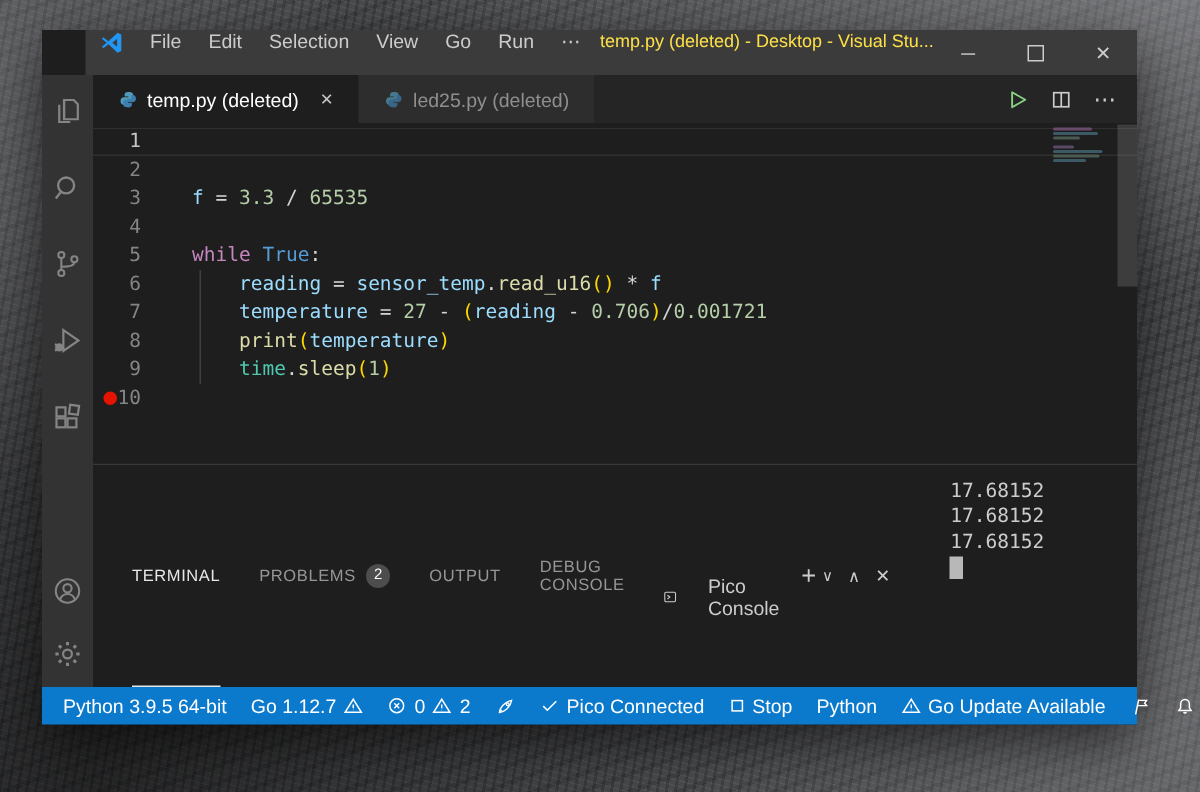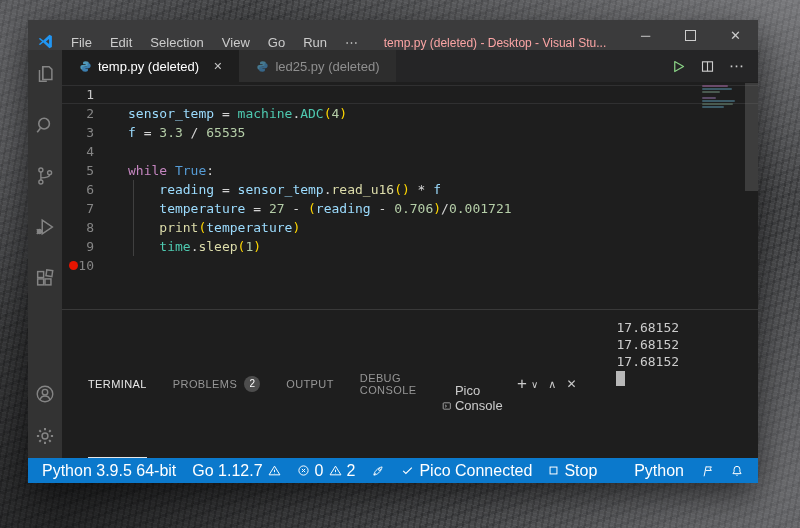--- a/index.html
+++ b/index.html
@@ -17,26 +17,26 @@
       repeating-linear-gradient(15deg, rgba(255,255,255,.05) 0 1px, transparent 1px 4px),
       repeating-linear-gradient(160deg, rgba(0,0,0,.12) 0 3px, transparent 3px 11px),
       #4a4b4d;}
 
   
   .window{position:absolute;left:28px;top:20px;width:730px;height:463px;
           display:flex;flex-direction:column;background:#1E1E1E;
           box-shadow:0 12px 34px rgba(0,0,0,.6);}
 
   
-  .titlebar{flex:0 0 30px;height:30px;background:#3B3B3C;display:flex;align-items:flex-end;
-            color:#CCCCCC;font-size:13px;}
+  .titlebar{flex:0 0 30px;height:30px;background:#3B3B3C;display:flex;align-items:flex-start;
+            color:#CCCCCC;font-size:13px;margin-left:29px;}
   .logo{width:34px;display:flex;justify-content:center;align-items:center;}
   .menu{display:flex;align-items:center;}
   .menu-item{padding:0 9px;cursor:default;}
-  .win-title{flex:1;text-align:center;font-size:12px;color:#fca5a5;white-space:nowrap;
+  .win-title{flex:1;text-align:center;font-size:12px;color:#fde047;white-space:nowrap;
              overflow:hidden;padding:0 4px;}
   .controls{display:flex;height:30px;}
   .ctrl{width:45px;height:30px;display:flex;align-items:center;justify-content:center;color:#CCC;font-size:13px;}
   .max-box{width:9px;height:9px;border:1px solid #CCC;display:inline-block;}
 
   
   .wbody{flex:1;display:flex;min-height:0;}
   .activitybar{flex:0 0 34px;background:#333333;display:flex;flex-direction:column;
                align-items:center;padding-top:12px;gap:27px;}
   .ab-icon{width:24px;height:24px;display:flex;align-items:center;justify-content:center;}
@@ -81,30 +81,30 @@
   .panel{flex:0 0 148px;background:#1E1E1E;border-top:1px solid rgba(128,128,128,.28);
          display:flex;flex-direction:row;}
   .panel-tabs{flex:0 0 32px;display:flex;align-items:stretch;padding-left:26px;gap:26px;
               font-size:11px;color:#969696;letter-spacing:.4px;}
   .ptab{display:flex;align-items:center;gap:7px;box-sizing:border-box;border-bottom:1px solid transparent;}
   .ptab.active{color:#E7E7E7;border-bottom:1px solid #E7E7E7;}
   .badge{width:16px;height:16px;border-radius:50%;background:#4D4D4D;color:#FFF;font-size:10px;
          display:flex;align-items:center;justify-content:center;letter-spacing:0;}
   .panel-actions{margin-left:auto;display:flex;align-items:center;gap:10px;padding-right:14px;
                  color:#CCCCCC;font-size:13px;letter-spacing:0;}
-  .console-select{display:flex;align-items:flex-end;gap:3px;margin-top:28px;}
+  .console-select{display:flex;align-items:center;gap:20px;margin-top:28px;}
   .pa-glyph{font-size:13px;}
   .plus{font-size:17px;font-weight:400;margin-right:-6px;}
   .term-body{flex:1;padding:9px 0 0 26px;font-family:"DejaVu Sans Mono",monospace;
              font-size:13px;line-height:17px;color:#CCCCCC;}
   .cursor{display:inline-block;width:9px;height:15px;background:#B8B8B8;vertical-align:text-bottom;}
 
   
   .statusbar{flex:0 0 25px;background:#0B79CC;display:flex;align-items:center;color:#FFFFFF;
-             font-size:16px;padding:0 6px;white-space:nowrap;}
+             font-size:13px;padding:0 6px;white-space:nowrap;}
   .sb-item{display:flex;align-items:center;gap:5px;padding:0 8px;}
   .sb-right{margin-left:auto;display:flex;align-items:center;}
   .ic{display:block;}
 </style>
 </head>
 <body>
 
 <div class="desktop"></div>
 
 <div class="window">
@@ -231,21 +231,20 @@
       </div>
 
 
       <div class="editor">
         <div id="editor-lines">
             <div class="row current">
               <div class="gutter"><span class="ln">1</span></div>
             </div>
             <div class="row">
               <div class="gutter"><span class="ln">2</span></div>
-              <div class="code"><span class="tk-var">sensor_temp</span><span class="tk-pl"> = </span><span class="tk-mod">machine</span><span class="tk-pl">.</span><span class="tk-mod">ADC</span><span class="tk-br">(</span><span class="tk-num">4</span><span class="tk-br">)</span></div>
             </div>
             <div class="row">
               <div class="gutter"><span class="ln">3</span></div>
               <div class="code"><span class="tk-var">f</span><span class="tk-pl"> = </span><span class="tk-num">3.3</span><span class="tk-pl"> / </span><span class="tk-num">65535</span></div>
             </div>
             <div class="row">
               <div class="gutter"><span class="ln">4</span></div>
               <div class="code"></div>
             </div>
             <div class="row">
@@ -371,20 +370,28 @@
       <svg class="ic" width="11" height="11" viewBox="0 0 24 24" fill="none" stroke="#FFF" stroke-width="2.2">
         <rect x="4.5" y="4.5" width="15" height="15"></rect>
       </svg>
       <span>Stop</span>
     </span>
     <span class="sb-right">
       <span class="sb-item">
         <span>Python</span>
       </span>
       <span class="sb-item">
+        <svg class="ic" width="13" height="13" viewBox="0 0 24 24" fill="none" stroke="#FFF" stroke-width="1.8">
+          <path d="M12 4L22 20H2z"></path>
+            <path d="M12 10.5v4.5"></path>
+            <circle cx="12" cy="17.3" r="0.6" fill="#FFF" stroke="none"></circle>
+        </svg>
+        <span>Go Update Available</span>
+      </span>
+      <span class="sb-item">
         <svg class="ic" width="14" height="14" viewBox="0 0 24 24" fill="none" stroke="#FFF" stroke-width="1.7">
           <path d="M7 21L10.5 4"></path>
             <path d="M10.5 5h9l-2.2 3.2L19.5 11h-9.7"></path>
         </svg>
       </span>
       <span class="sb-item">
         <svg class="ic" width="14" height="14" viewBox="0 0 24 24" fill="none" stroke="#FFF" stroke-width="1.7">
           <path d="M12 4a5 5 0 0 0-5 5v4.5L5 16.5h14L17 13.5V9a5 5 0 0 0-5-5z"></path>
             <path d="M10.4 18.5a1.8 1.8 0 0 0 3.2 0"></path>
         </svg>

